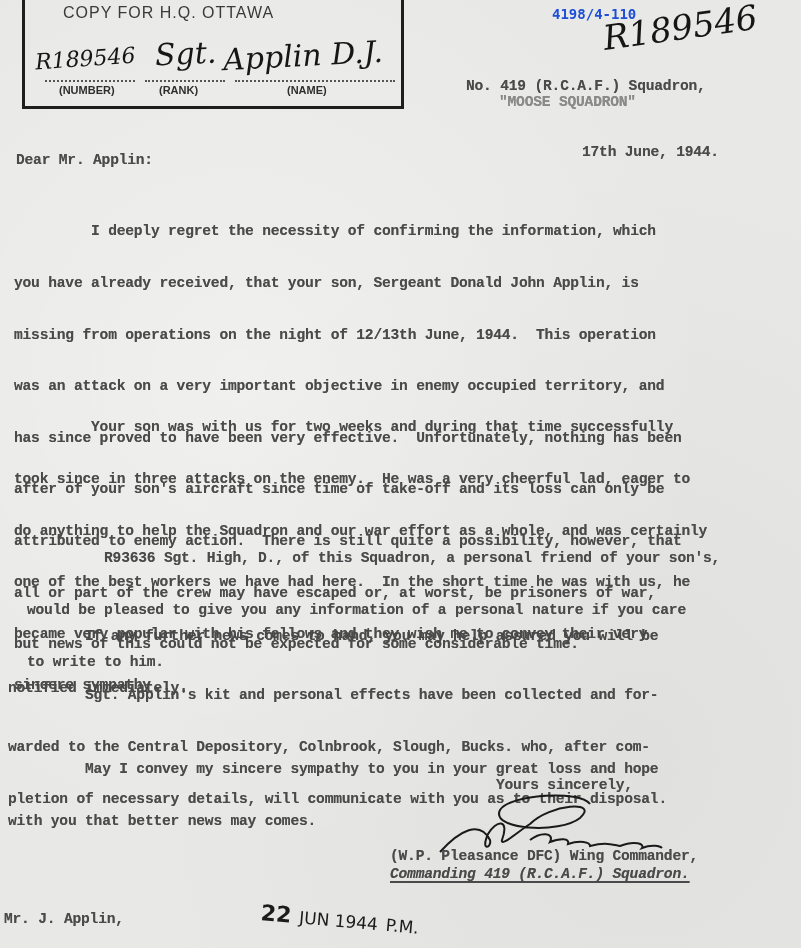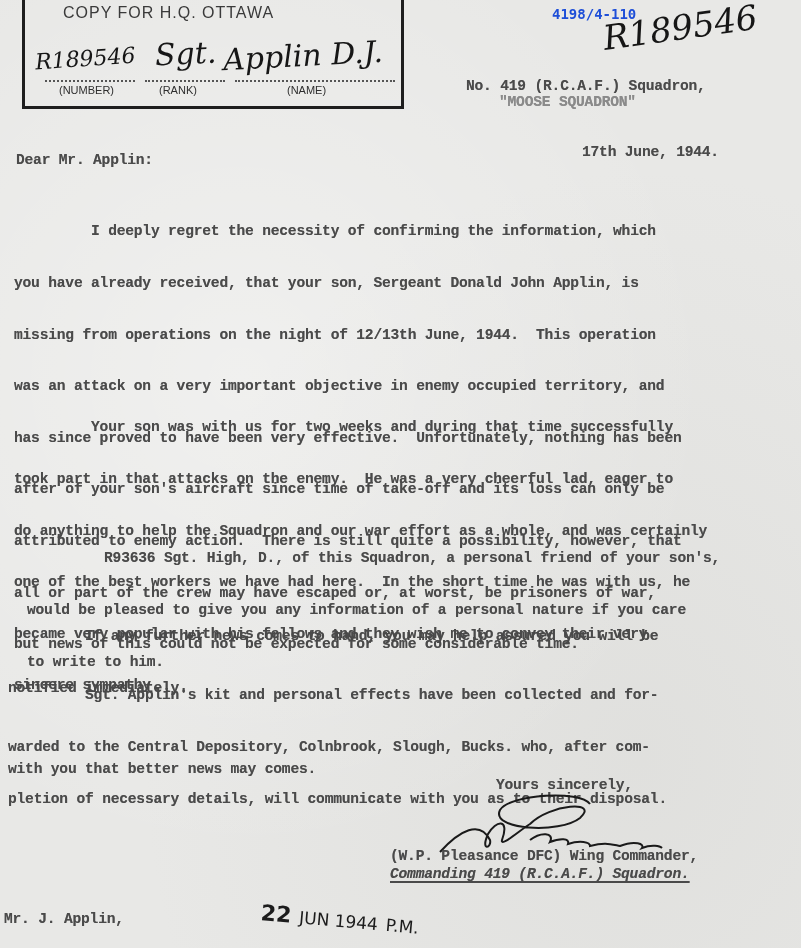--- a/index.html
+++ b/index.html
@@ -39,21 +39,21 @@
       font-family: "Liberation Sans", "DejaVu Sans", sans-serif;
       font-size: 16px; letter-spacing: 1px; color: #3a3a3a;
     }
     .stamp-dots {
       position: absolute; top: 84px; height: 0;
       border-top: 2px dotted #555;
     }
     .stamp-label {
       position: absolute; top: 88px;
       font-family: "Liberation Sans", "DejaVu Sans", sans-serif;
-      font-size: 11px; font-weight: normal; color: #2e2e2e; padding-left: 12px;
+      font-size: 11px; font-weight: bold; color: #2e2e2e; padding-left: 12px;
     }
     .hand {
       position: absolute;
       font-family: "DejaVu Serif", "Liberation Serif", serif;
       font-style: italic;
       color: #161616;
     }
     .ref-number {
       position: absolute; left: 552px; top: 6px;
       font-family: "DejaVu Sans Mono", monospace; font-size: 14px; font-weight: bold; color: #1d4ed8;
@@ -102,21 +102,21 @@
   <div>was an attack on a very important objective in enemy occupied territory, and</div>
   <div>has since proved to have been very effective.  Unfortunately, nothing has been</div>
   <div>after of your son's aircraft since time of take-off and its loss can only be</div>
   <div>attributed to enemy action.  There is still quite a possibility, however, that</div>
   <div>all or part of the crew may have escaped or, at worst, be prisoners of war,</div>
   <div>but news of this could not be expected for some considerable time.</div>
 </div>
 
 <div class="tw" style="left:14px; top:385px;">
   <div>         Your son was with us for two weeks and during that time successfully</div>
-  <div>took part in that attacks on the enemy.  He was a very cheerful lad, eager to</div>
+  <div>took since in three attacks on the enemy.  He was a very cheerful lad, eager to</div>
   <div>do anything to help the Squadron and our war effort as a whole, and was certainly</div>
   <div>one of the best workers we have had here.  In the short time he was with us, he</div>
   <div>became very popular with his fellows and they wish me to convey their very</div>
   <div>sincere sympathy.</div>
 </div>
 
 <div class="tw" style="left:8px; top:516px;margin-left:19px;">
   <div>         R93636 Sgt. High, D., of this Squadron, a personal friend of your son's,</div>
   <div>would be pleased to give you any information of a personal nature if you care</div>
   <div>to write to him.</div>
@@ -127,20 +127,21 @@
   <div>notified immediately.</div>
 </div>
 
 <div class="tw" style="left:8px; top:653px;">
   <div>         Sgt. Applin's kit and personal effects have been collected and for-</div>
   <div>warded to the Central Depository, Colnbrook, Slough, Bucks. who, after com-</div>
   <div>pletion of necessary details, will communicate with you as to their disposal.</div>
 </div>
 
 <div class="tw" style="left:8px; top:727px;">
+  <div>         May I convey my sincere sympathy to you in your great loss and hope</div>
   <div>with you that better news may comes.</div>
 </div>
 
 <div class="tw" style="left:496px; top:777px;">Yours sincerely,</div>
 
 <svg class="sig-svg" width="260" height="80" viewBox="0 0 260 80">
   <path d="M10,62 C30,40 50,30 60,50 C62,58 50,62 58,44 C66,30 80,28 72,50 C70,58 90,40 100,34 C120,14 170,10 150,28 C130,44 60,40 70,20 C80,4 150,0 160,14" fill="none" stroke="#1a1a1a" stroke-width="2"></path>
   <path d="M100,50 C110,42 125,42 120,52 C130,48 140,48 138,54 C150,50 160,52 160,56 C175,52 180,54 190,56 C205,50 215,54 212,58 C222,54 230,56 232,58" fill="none" stroke="#1a1a1a" stroke-width="2"></path>
 </svg>
 

